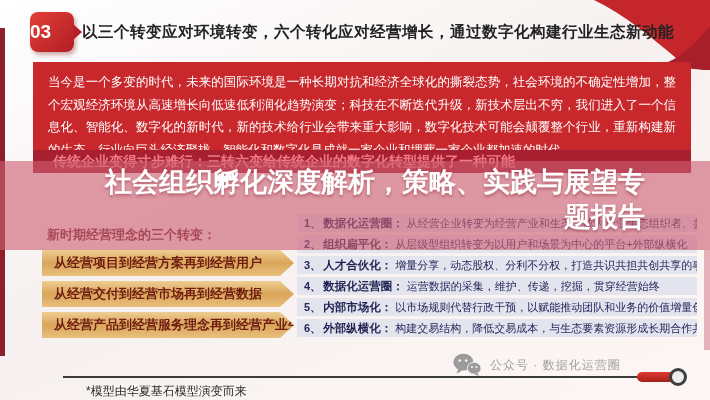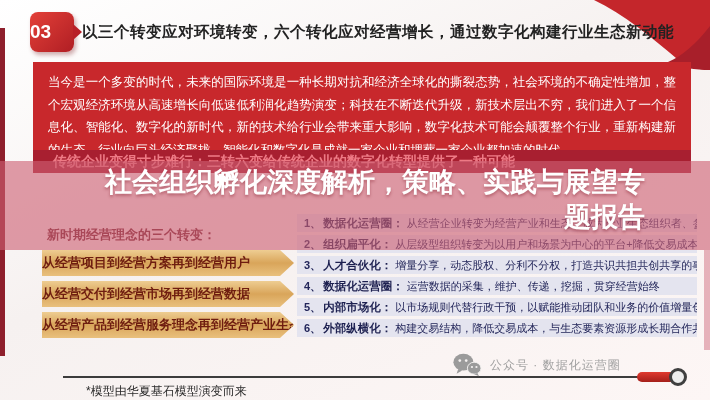--- a/index.html
+++ b/index.html
@@ -35,21 +35,21 @@
     background:#a81f30;color:rgba(255,145,155,.8);
     font-size:14px;font-weight:bold;line-height:23px;box-sizing:border-box;padding-left:20px;
     white-space:nowrap;overflow:hidden;
   }
   
   .sec-heading{position:absolute;left:47px;top:214px;font-size:13px;font-weight:bold;color:#70202c;z-index:2;margin-top:12px;}
   .banner{
     position:absolute;left:42px;width:252px;height:26px;z-index:2;
     background:linear-gradient(180deg,#eecd92,#d9a55a 50%,#e9c07d);
     clip-path:polygon(0 0,calc(100% - 14px) 0,100% 50%,calc(100% - 14px) 100%,0 100%);
-    display:flex;align-items:center;box-sizing:border-box;
+    display:flex;align-items:center;box-sizing:border-box;padding-left:12px;
     color:#6f1d10;font-size:13px;font-weight:bold;white-space:nowrap;
   }
   .banner.b0{top:250px;} .banner.b1{top:281px;} .banner.b2{top:312px;}
   .list{position:absolute;left:297px;top:214px;width:400px;z-index:2;}
   .list-row{
     display:flex;align-items:baseline;background:#e4e4ef;margin-bottom:3px;
     padding:2px 7px;white-space:nowrap;overflow:hidden;
     color:#23265a;font-size:11px;line-height:14px;
   }
   .list-row .num{font-weight:bold;margin-right:2px;}
@@ -109,21 +109,21 @@
 
   <div class="list">
     <div class="list-row">
       <span class="num">1、</span>
       <span class="kw">数据化运营圈：</span>
       <span class="tx">从经营企业转变为经营产业和生态，成为产业生态组织者、参与者或跨越者</span>
     </div>
     <div class="list-row">
       <span class="num">2、</span>
       <span class="kw">组织扁平化：</span>
-      <span class="tx">从层级型组织转变为以用户和场景为中心的平台+降低交易成本</span>
+      <span class="tx">从层级型组织转变为以用户和场景为中心的平台+外部纵横化</span>
     </div>
     <div class="list-row">
       <span class="num">3、</span>
       <span class="kw">人才合伙化：</span>
       <span class="tx">增量分享，动态股权、分利不分权，打造共识共担共创共享的事业合伙机制</span>
     </div>
     <div class="list-row">
       <span class="num">4、</span>
       <span class="kw">数据化运营圈：</span>
       <span class="tx">运营数据的采集，维护、传递，挖掘，贯穿经营始终</span>

